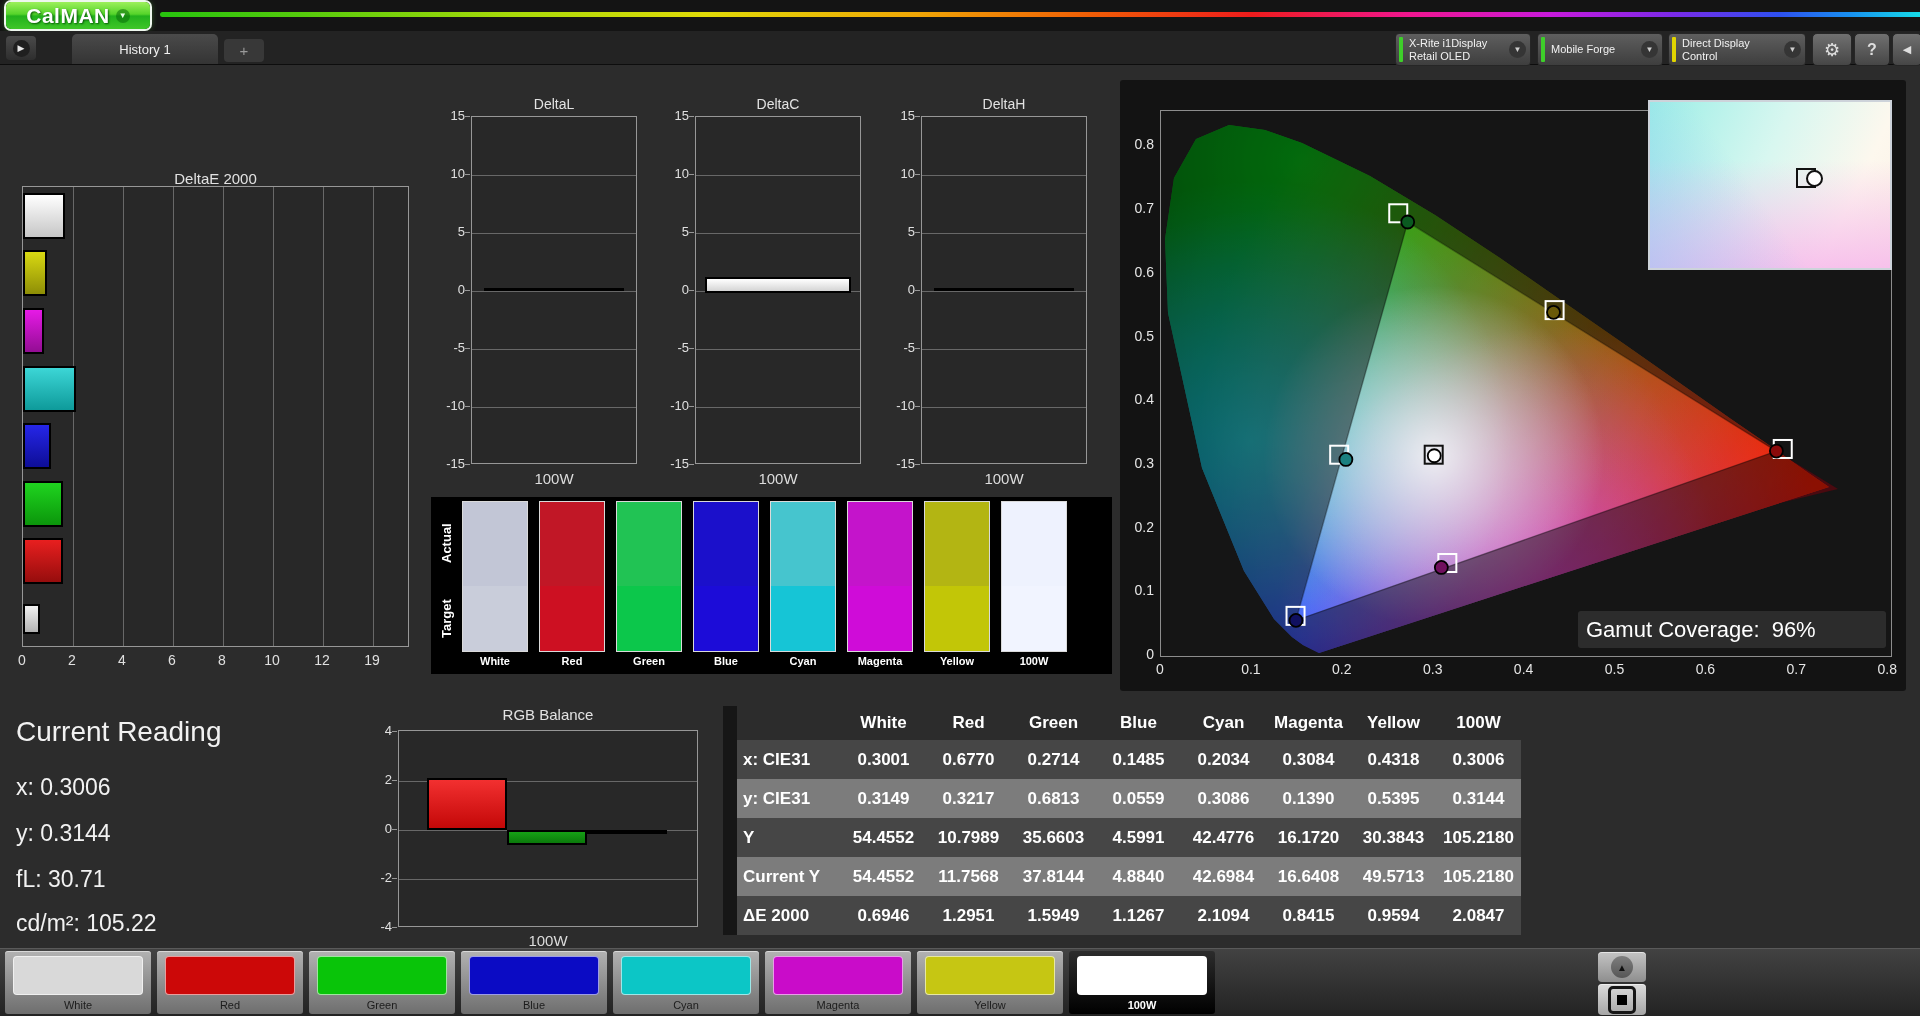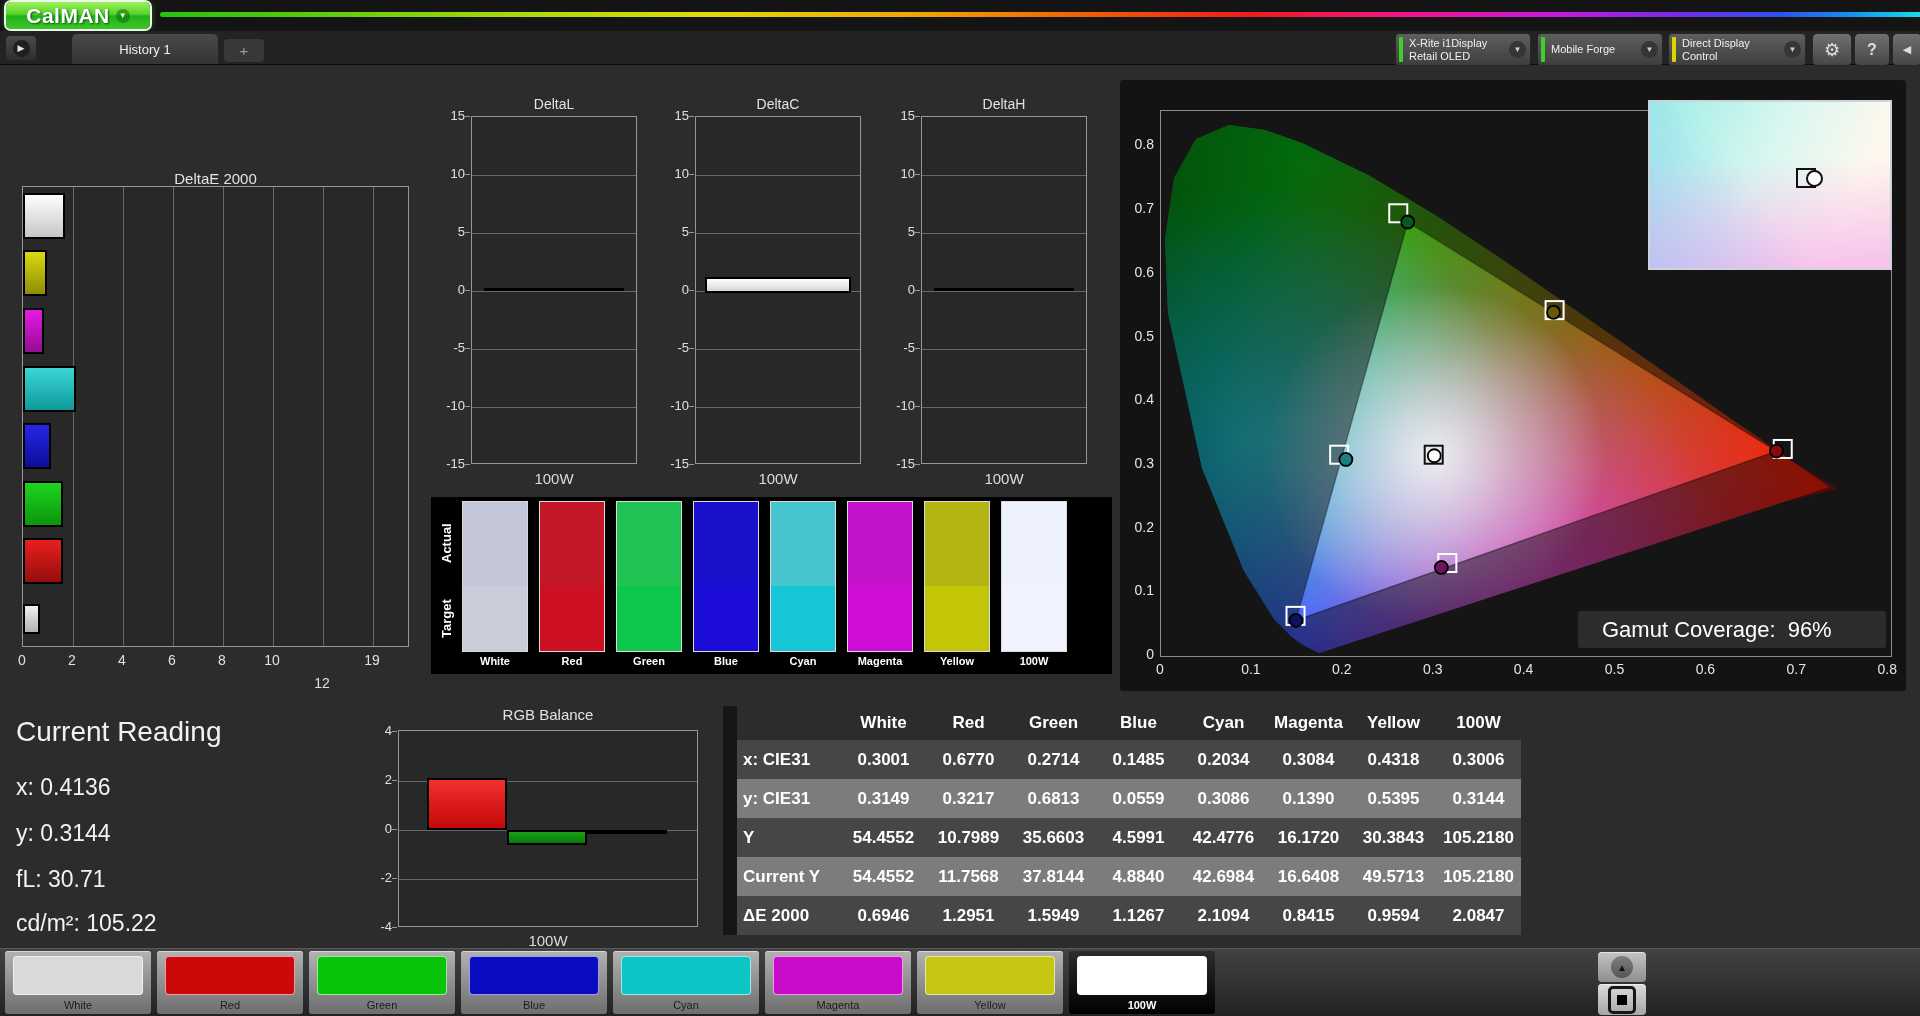--- a/index.html
+++ b/index.html
@@ -70,21 +70,21 @@
             border:1px solid #8d8d8d;box-sizing:content-box;}
   .cie-ylab{position:absolute;width:30px;text-align:right;font-size:14px;color:#e6e6e6;}
   .cie-xlab{position:absolute;width:34px;text-align:center;font-size:14px;color:#e6e6e6;}
   .cie-inset{position:absolute;left:528px;top:20px;width:240px;height:166px;border:2px solid #cdd3da;
              background:linear-gradient(115deg,#9beee6 0%,#d8f7f0 45%,#fdf8ee 78%,#fbf0e6 100%);}
   .cie-inset .pinkwash{position:absolute;inset:0;background:linear-gradient(to top,rgba(246,185,236,.85),rgba(246,185,236,0) 65%);}
   .cie-inset .bluewash{position:absolute;inset:0;background:linear-gradient(55deg,rgba(150,195,246,.55),rgba(150,195,246,0) 45%);}
   .inset-sq{position:absolute;width:16px;height:16px;border:2px solid #111;}
   .inset-ci{position:absolute;width:13px;height:13px;border:2px solid #111;border-radius:50%;background:#fff;}
   .gamut-box{position:absolute;left:458px;top:531px;width:308px;height:37px;border-radius:3px;
-             background:rgba(255,255,255,.10);display:flex;align-items:center;gap:12px;padding-left:24px;box-sizing:border-box;}
+             background:rgba(255,255,255,.10);display:flex;align-items:center;gap:12px;padding-left:8px;box-sizing:border-box;}
   .gamut-box span{font-size:22px;color:#fff;}
 
   
   .reading-title{position:absolute;left:16px;top:716px;font-size:28px;color:#f2f2f2;}
   .reading-line{position:absolute;left:16px;font-size:23px;color:#f2f2f2;}
 
   
   .dtable{position:absolute;left:723px;top:706px;display:grid;grid-template-columns:14px 104px repeat(8,85px);grid-auto-rows:auto;}
   .dt-cell{font-size:17px;color:#fff;display:flex;align-items:center;justify-content:center;height:39px;font-weight:bold;}
   .dt-head{height:34px;background:transparent;}
@@ -178,21 +178,21 @@
       <div class="debar" style="top: 351.4px; height: 46px; width: 39.6475px; background: linear-gradient(rgb(232, 31, 31), rgb(150, 13, 13));"></div>
       <div class="debar" style="top: 417px; height: 30px; width: 17.365px; background: linear-gradient(rgb(240, 240, 240), rgb(178, 178, 178));"></div>
     </div>
   <div class="abs" style="left:22px;top:652px;width:387px;height:18px;">
       <div class="xtick-label" style="left: -13px; top: 0px;">0</div>
       <div class="xtick-label" style="left: 37px; top: 0px;">2</div>
       <div class="xtick-label" style="left: 87px; top: 0px;">4</div>
       <div class="xtick-label" style="left: 137px; top: 0px;">6</div>
       <div class="xtick-label" style="left: 187px; top: 0px;">8</div>
       <div class="xtick-label" style="left: 237px; top: 0px;">10</div>
-      <div class="xtick-label" style="left: 287px; top: 0px; margin-top: 23px;">12</div>
+      <div class="xtick-label" style="left: 287px; top: 0px;">12</div>
       <div class="xtick-label" style="left: 337px; top: 0px;">19</div>
     </div>
 
   <div>
       <div class="chart-title" style="left: 441px; top: 96px; width: 226px; font-size: 14px;">DeltaL</div>
       <div class="plot" style="left: 471px; top: 116px; width: 166px; height: 348px;">
         <div class="hgrid" style="top: 58px;"></div>
         <div class="hgrid" style="top: 116px;"></div>
         <div class="hgrid" style="top: 174px;"></div>
         <div class="hgrid" style="top: 232px;"></div>
@@ -398,21 +398,21 @@
       <div class="inset-ci" style="left:156px;top:68px;"></div>
     </div>
     <div class="gamut-box">
       <span>Gamut Coverage:</span>
       <span>96%</span>
     </div>
   </div>
 
   <div class="reading-title">Current Reading</div>
   <div>
-      <div class="reading-line" style="top: 774px;">x: 0.4136</div>
+      <div class="reading-line" style="top: 774px;">x: 0.3006</div>
       <div class="reading-line" style="top: 820px;">y: 0.3144</div>
       <div class="reading-line" style="top: 866px;">fL: 30.71</div>
       <div class="reading-line" style="top: 910px;">cd/m²: 105.22</div>
     </div>
 
   <div class="chart-title" style="left:398px;top:706px;width:300px;">RGB Balance</div>
   <div class="plot" style="left:398px;top:730px;width:300px;height:197px;">
       <div class="hgrid" style="top: 49.8px;"></div>
       <div class="hgrid" style="top: 99px;"></div>
       <div class="hgrid" style="top: 148.2px;"></div>

